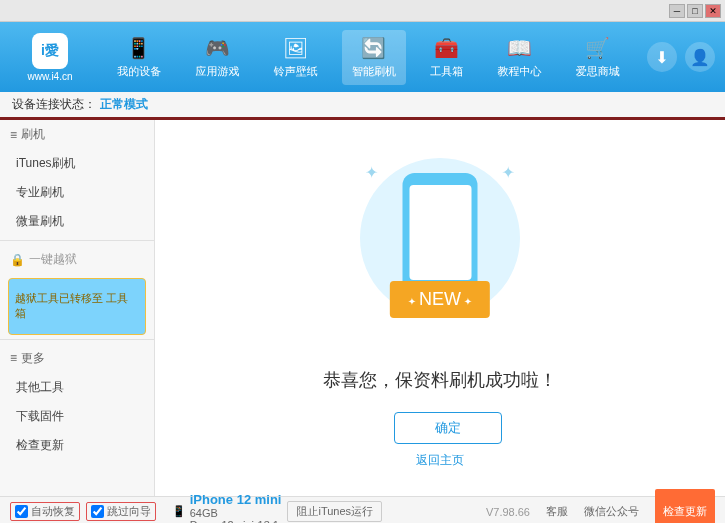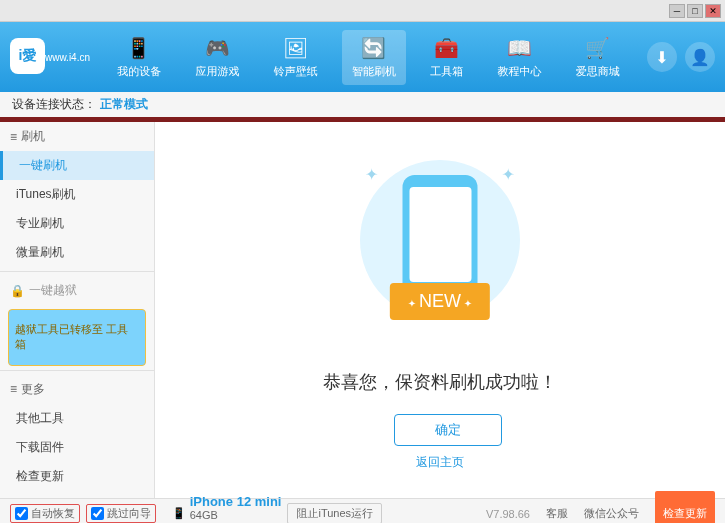--- a/index.html
+++ b/index.html
@@ -30,21 +30,21 @@
     .top-nav {
       background: linear-gradient(180deg, #4db8f0 0%, #2299e0 100%);
       height: 70px;
       display: flex;
       align-items: center;
       padding: 0 10px;
     }
     .logo {
       width: 80px;
       display: flex;
-      flex-direction: row;
+      flex-direction: column;
       align-items: center;
       color: white;
       font-size: 10px;
       margin-right: 10px;
     }
     .logo-icon {
       width: 36px; height: 36px;
       background: white;
       border-radius: 8px;
       display: flex; align-items: center; justify-content: center;
@@ -86,21 +86,21 @@
       background: rgba(255,255,255,0.2);
       display: flex; align-items: center; justify-content: center;
       color: white;
       cursor: pointer;
       font-size: 16px;
     }
 
     
     .status-bar {
       background: #f5f5f5;
-      border-bottom: 5px solid #7f1d1d;
+      border-bottom: 3px solid #7f1d1d;
       padding: 4px 12px;
       font-size: 12px;
       color: #333;
       display: flex;
       align-items: center;
       gap: 4px;
     }
     .status-normal { color: #2299e0; font-weight: bold; }
 
     
@@ -385,23 +385,20 @@
   <span class="status-normal">正常模式</span>
 </div>
 
 <div class="main">
 
   <div class="sidebar">
 
     <div class="sidebar-section-header">
       <span>≡</span>
       <span>刷机</span>
-    </div>
-    <div class="sidebar-item active">
-      <span>一键刷机</span>
     </div>
     <div class="sidebar-item">
       <span>iTunes刷机</span>
     </div>
     <div class="sidebar-item">
       <span>专业刷机</span>
     </div>
     <div class="sidebar-item">
       <span>微量刷机</span>
     </div>

